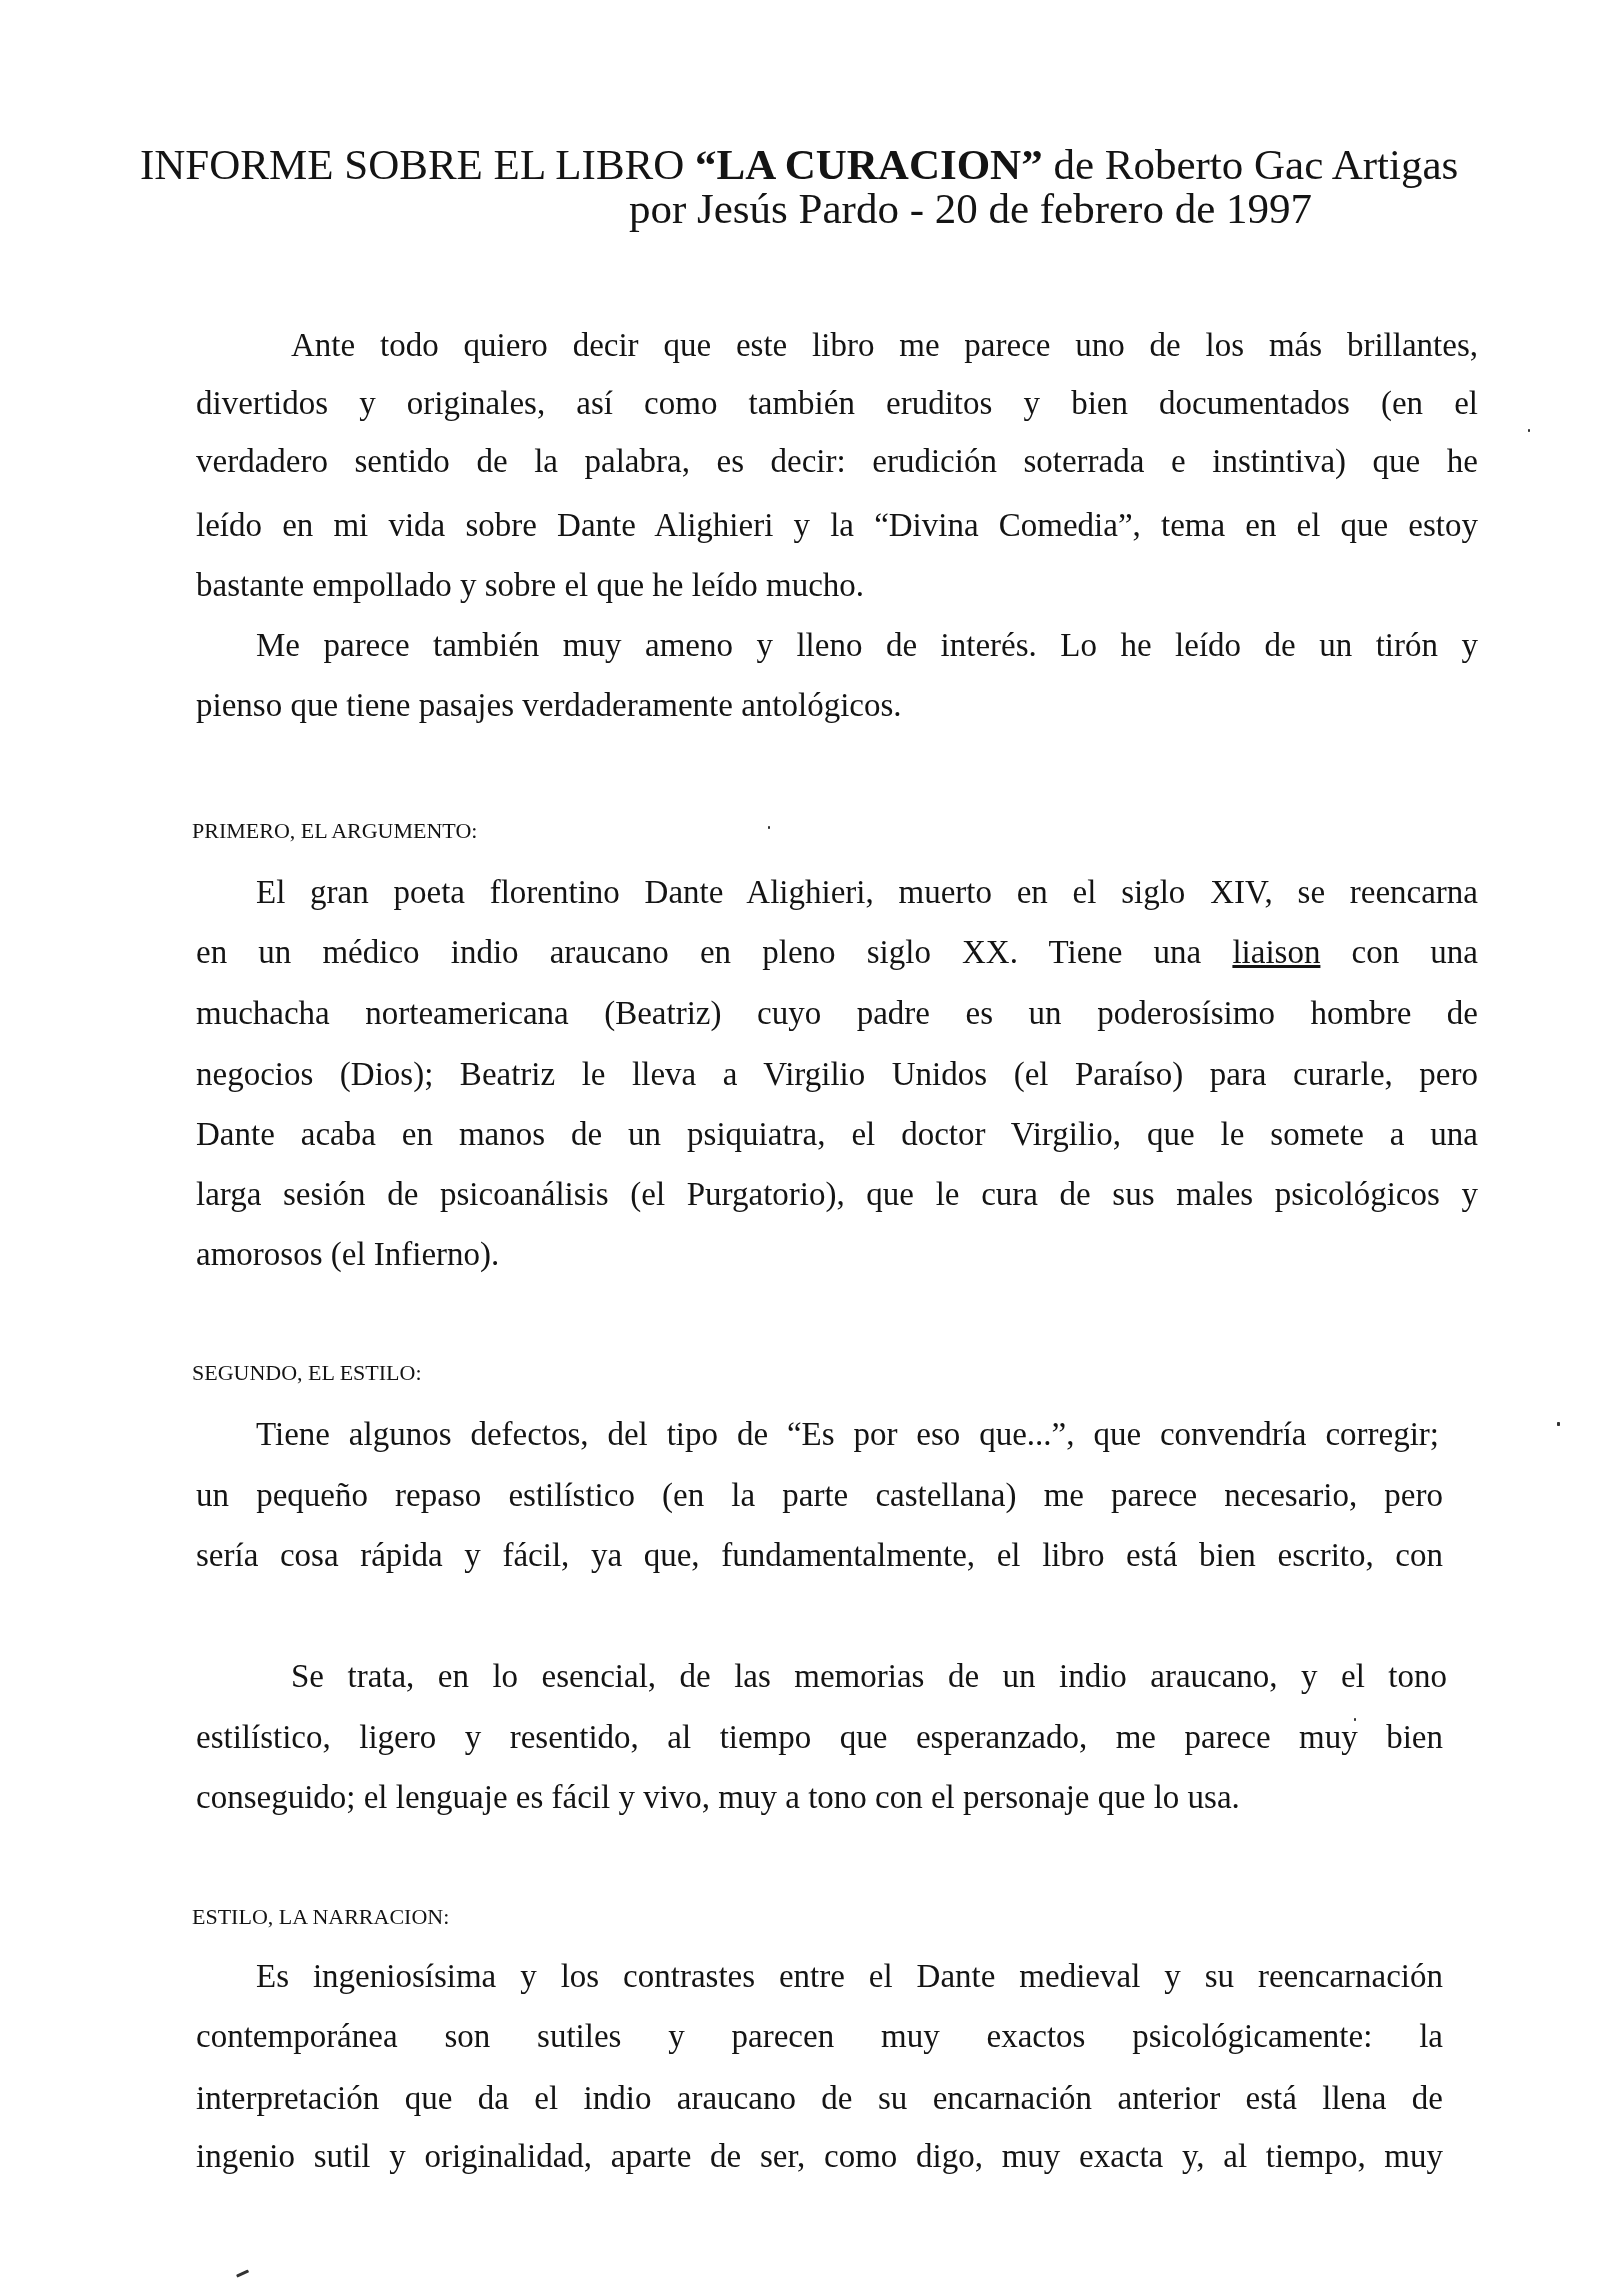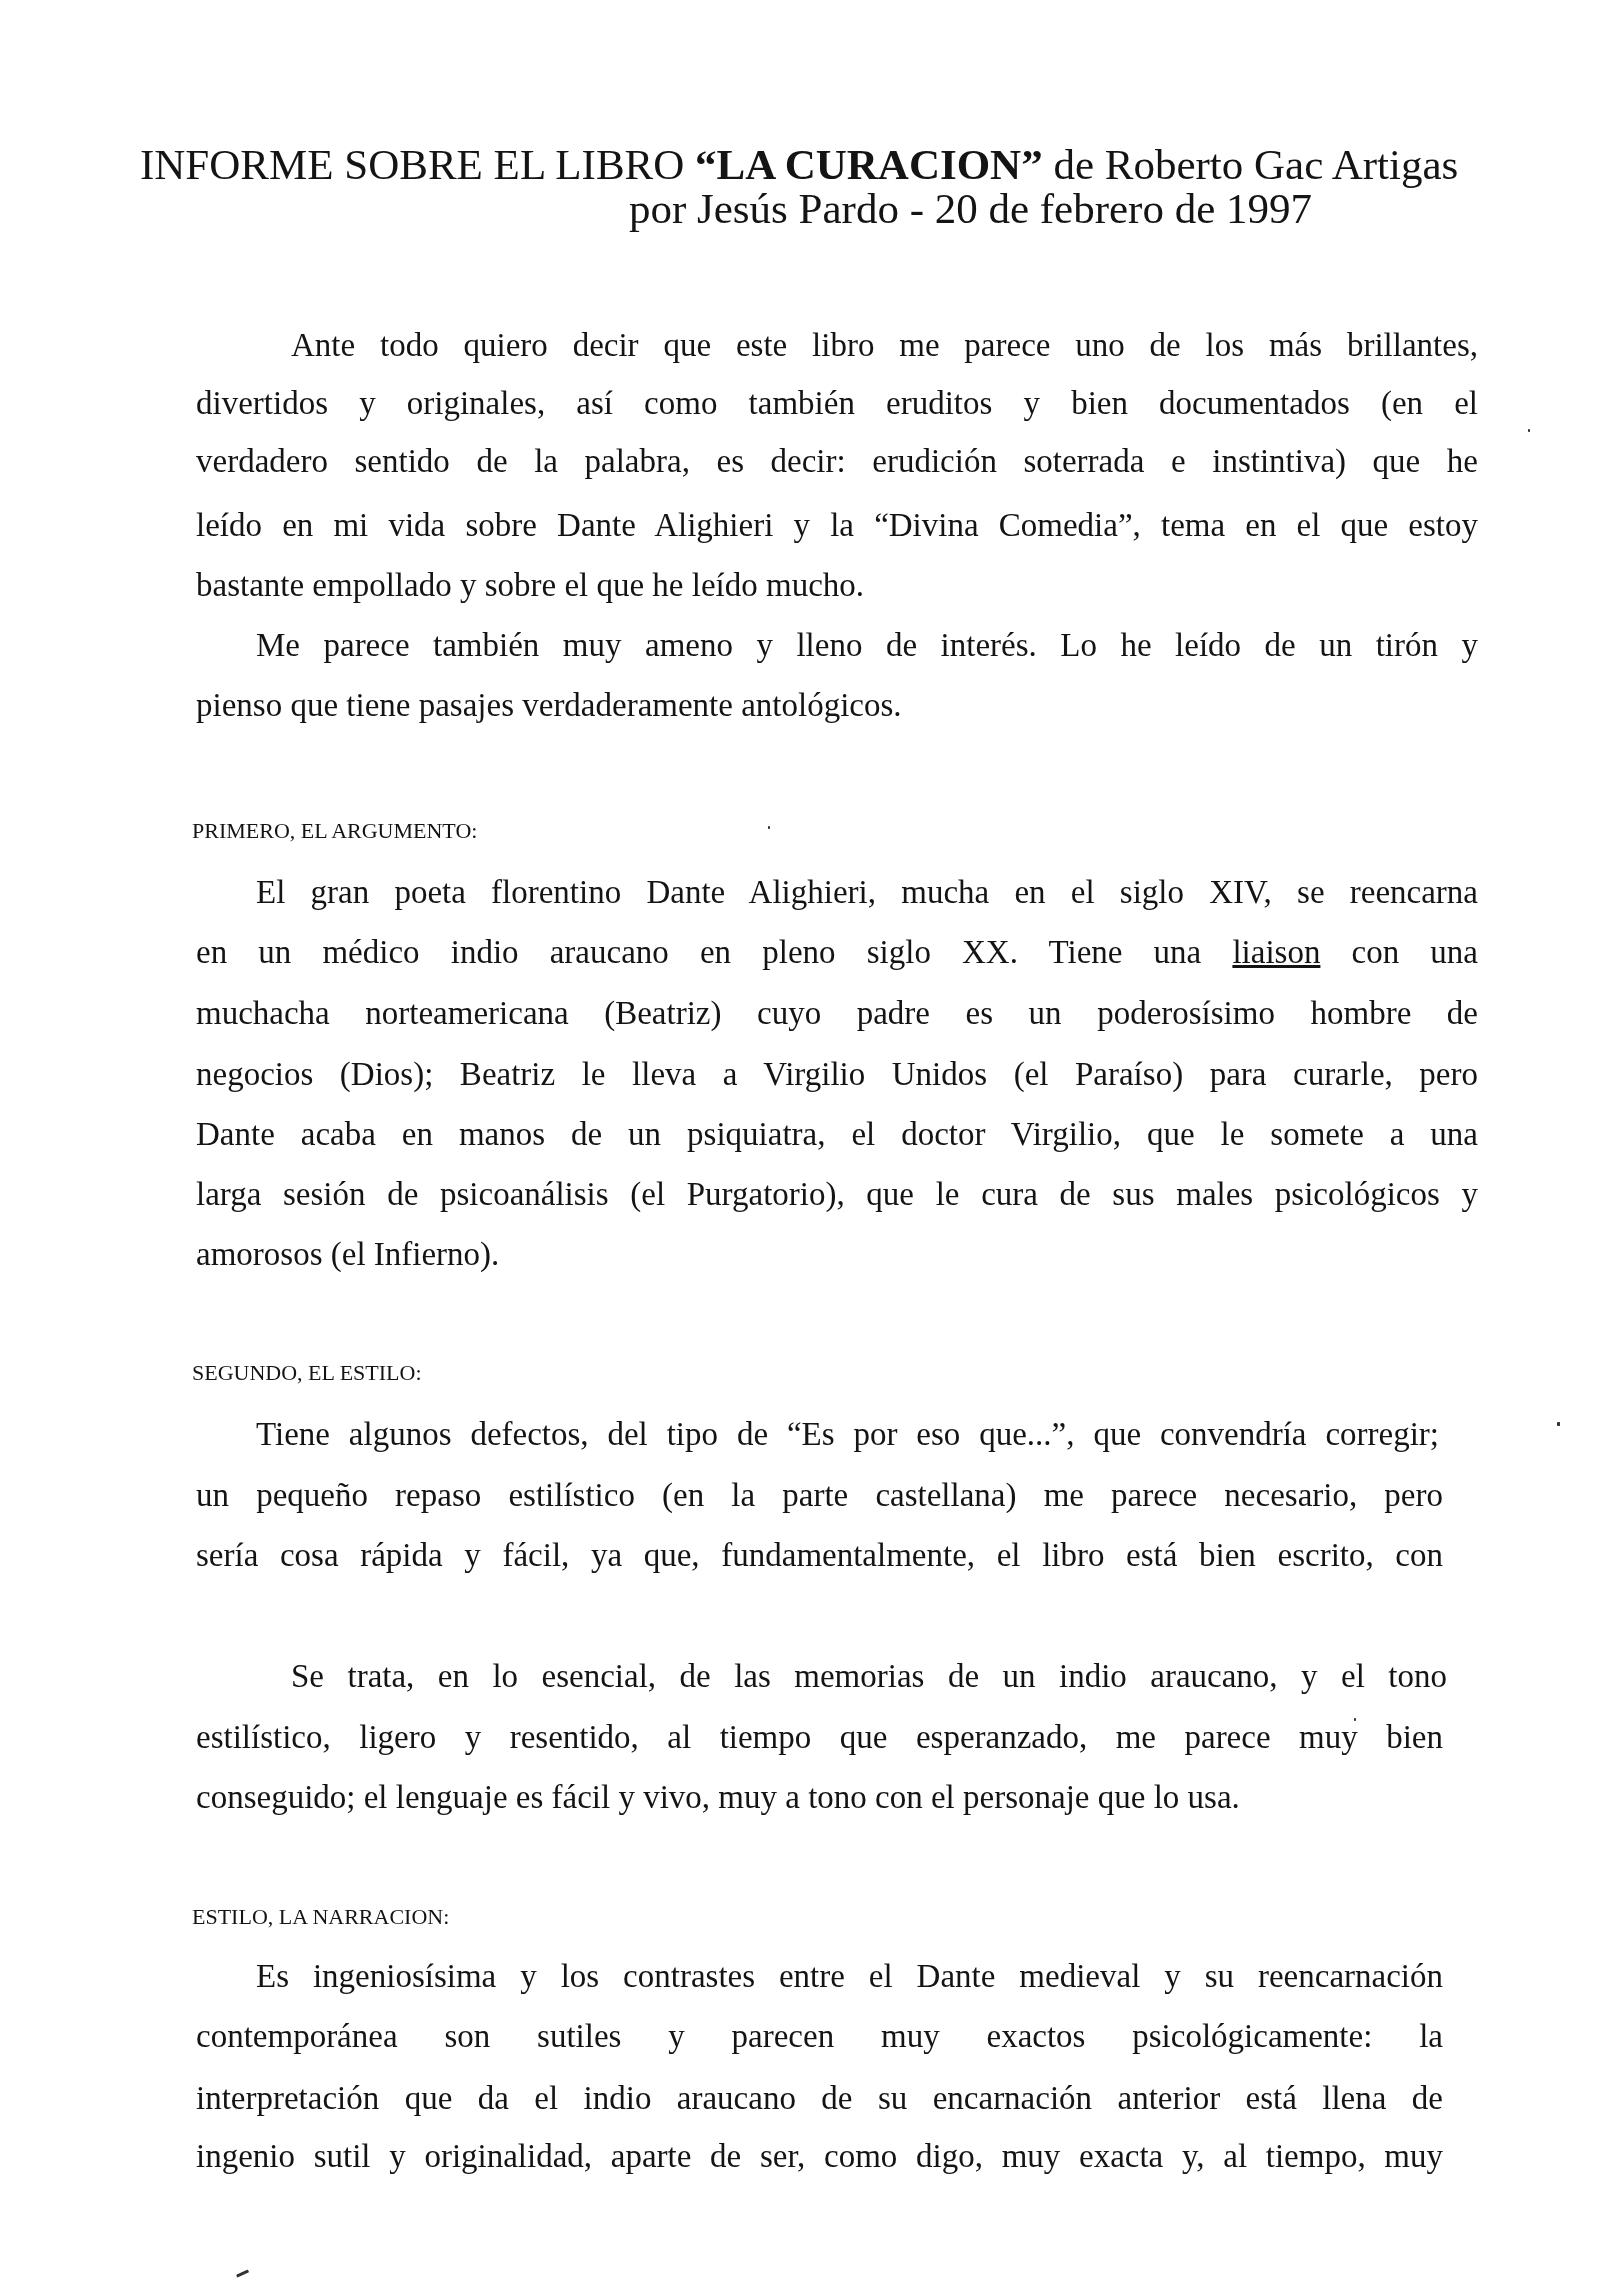--- a/index.html
+++ b/index.html
@@ -31,21 +31,21 @@
   <div class="ln j ind" style="top:325px">Ante todo quiero decir que este libro me parece uno de los más brillantes,</div>
   <div class="ln j" style="top:383px">divertidos y originales, así como también eruditos y bien documentados (en el</div>
   <div class="ln j" style="top:441px">verdadero sentido de la palabra, es decir: erudición soterrada e instintiva) que he</div>
   <div class="ln j" style="top:505px">leído en mi vida sobre Dante Alighieri y la “Divina Comedia”, tema en el que estoy</div>
   <div class="ln" style="top:565px">bastante empollado y sobre el que he leído mucho.</div>
 
   <div class="ln j ind2" style="top:625px">Me parece también muy ameno y lleno de interés.  Lo he leído de un tirón y</div>
   <div class="ln" style="top:685px">pienso que tiene pasajes verdaderamente antológicos.</div>
 
   <div class="heading" style="top:811px">PRIMERO, EL ARGUMENTO:</div>
-  <div class="ln j ind2" style="top:872px">El gran poeta florentino Dante Alighieri, mucha en el siglo XIV, se reencarna</div>
+  <div class="ln j ind2" style="top:872px">El gran poeta florentino Dante Alighieri, muerto en el siglo XIV, se reencarna</div>
   <div class="ln j" style="top:932px"><span>en un médico indio araucano en pleno siglo XX.  Tiene una </span><span class="u">liaison</span><span> con una</span></div>
   <div class="ln j" style="top:993px">muchacha norteamericana (Beatriz) cuyo padre es un poderosísimo hombre de</div>
   <div class="ln j" style="top:1054px">negocios (Dios); Beatriz le lleva a Virgilio Unidos (el Paraíso) para curarle, pero</div>
   <div class="ln j" style="top:1114px">Dante acaba en manos de un psiquiatra, el doctor Virgilio, que le somete a una</div>
   <div class="ln j" style="top:1174px">larga sesión de psicoanálisis (el Purgatorio), que le cura de sus males psicológicos y</div>
   <div class="ln" style="top:1234px">amorosos (el Infierno).</div>
 
   <div class="heading" style="top:1353px">SEGUNDO, EL ESTILO:</div>
   <div class="ln j ind2" style="top:1414px; width:1183px">Tiene algunos defectos, del tipo de “Es por eso que...”, que convendría corregir;</div>
   <div class="ln j" style="top:1475px; width:1247px">un pequeño repaso estilístico (en la parte castellana) me parece necesario, pero</div>

